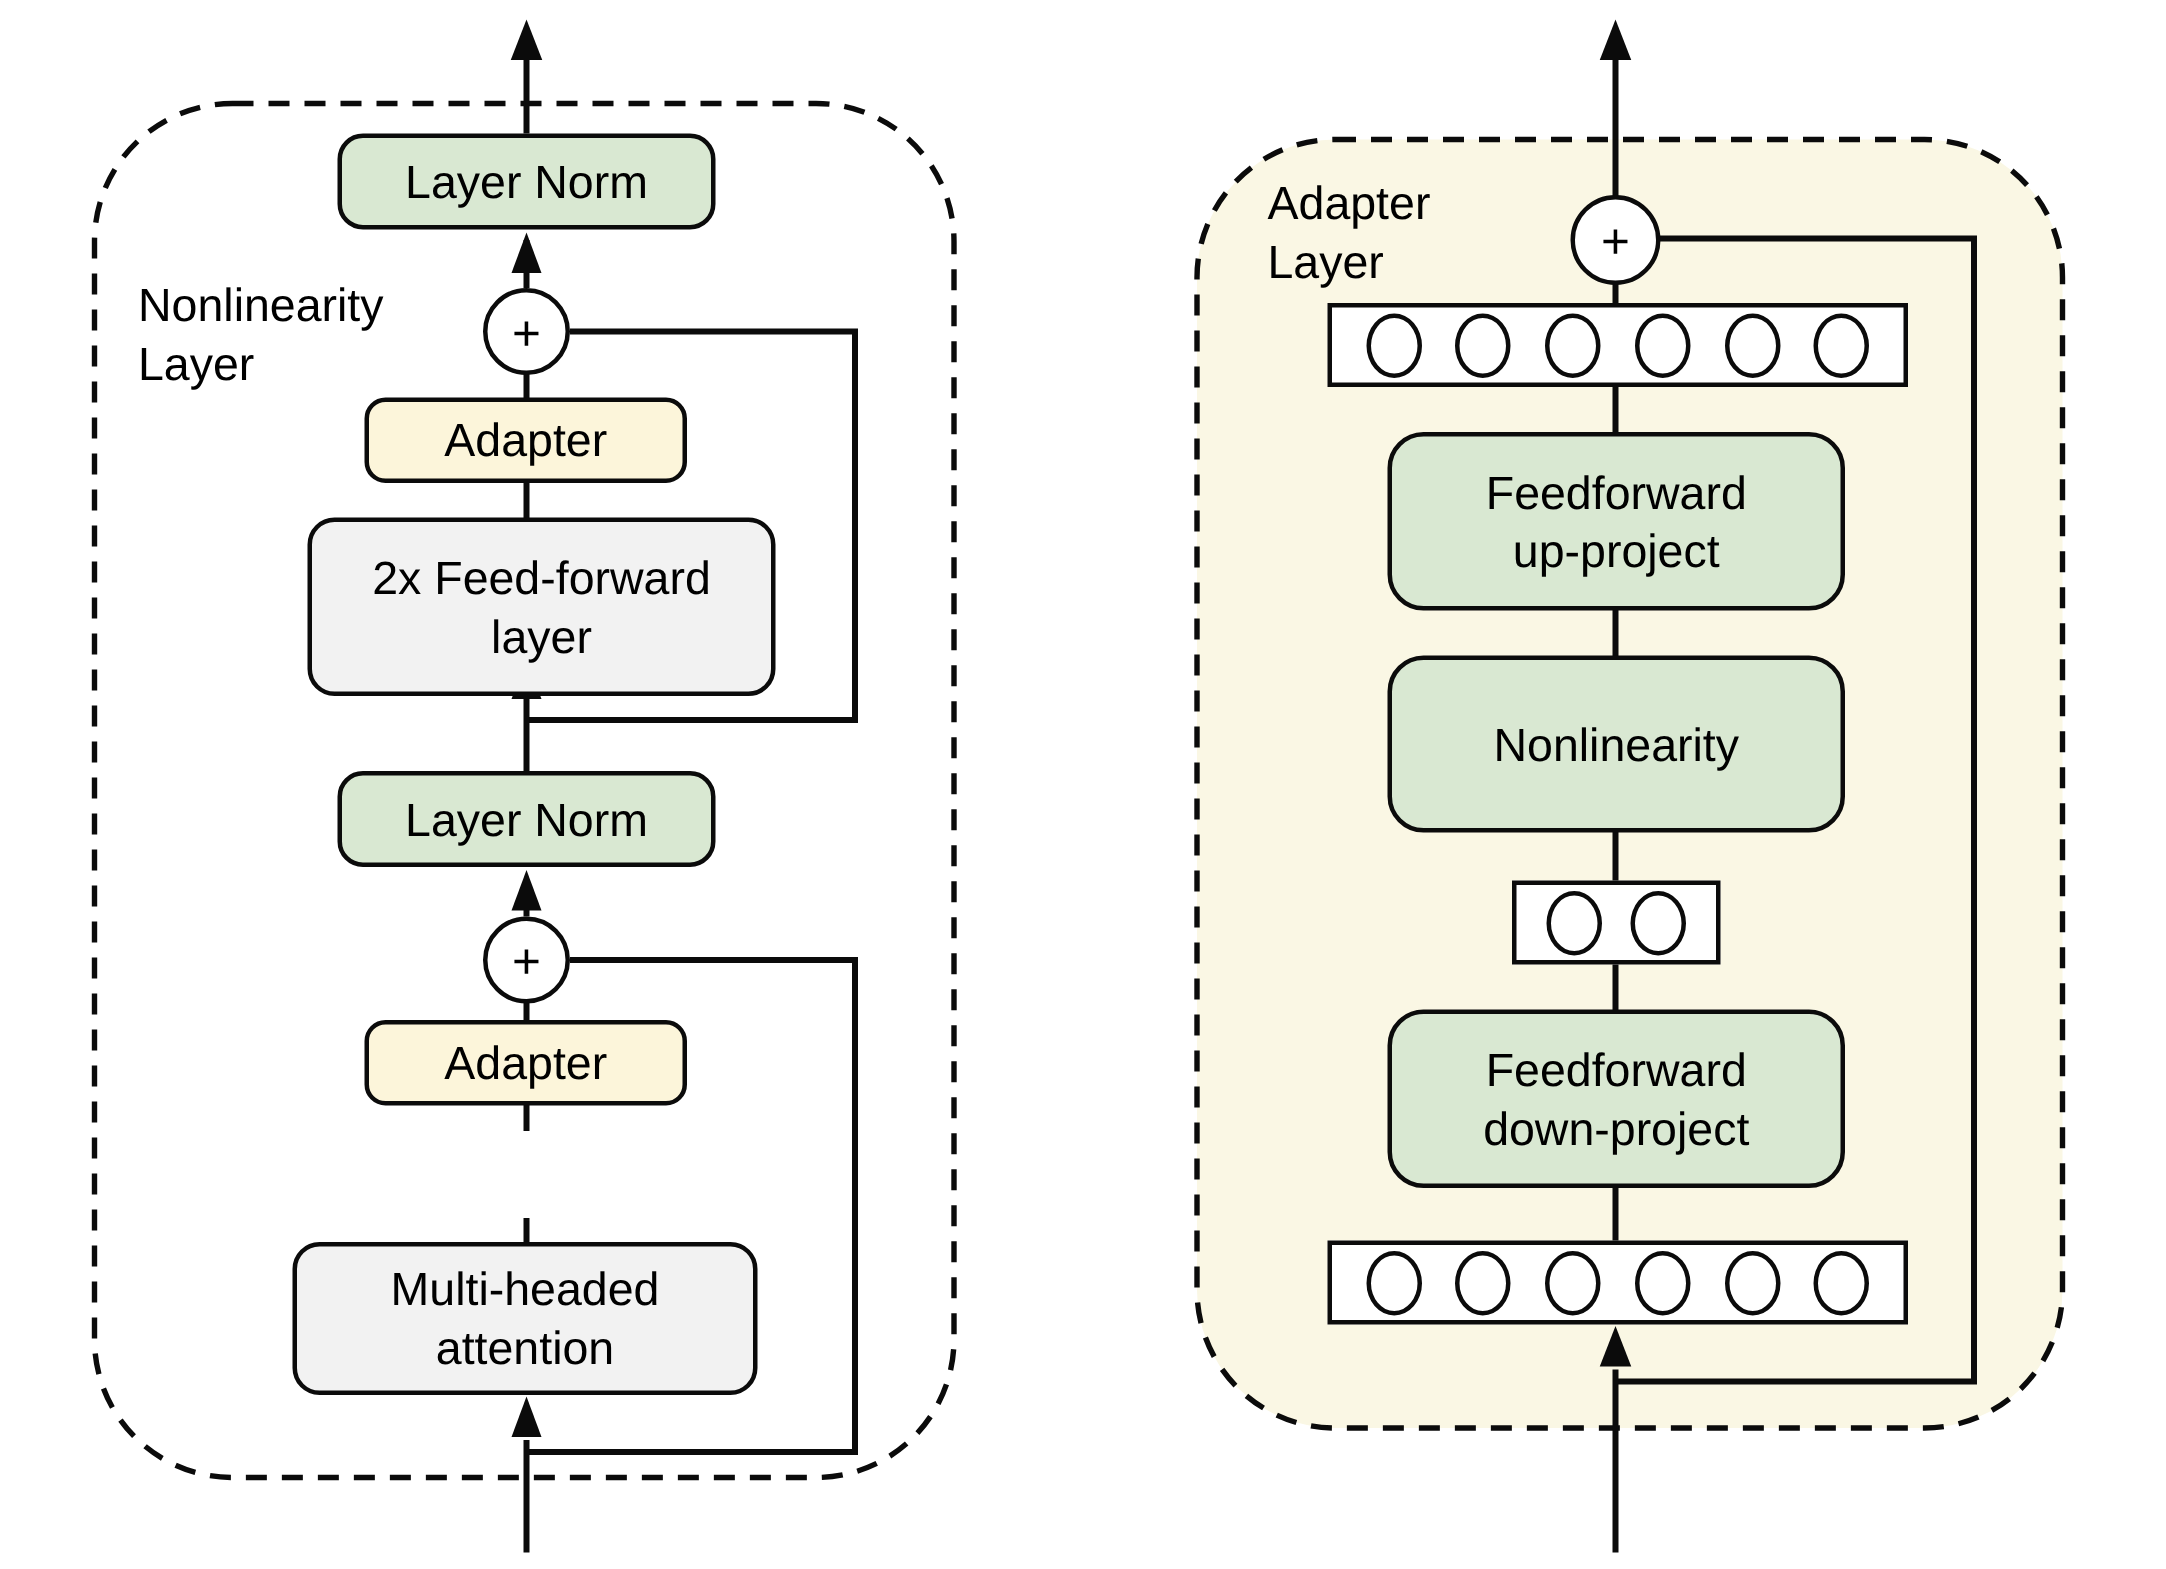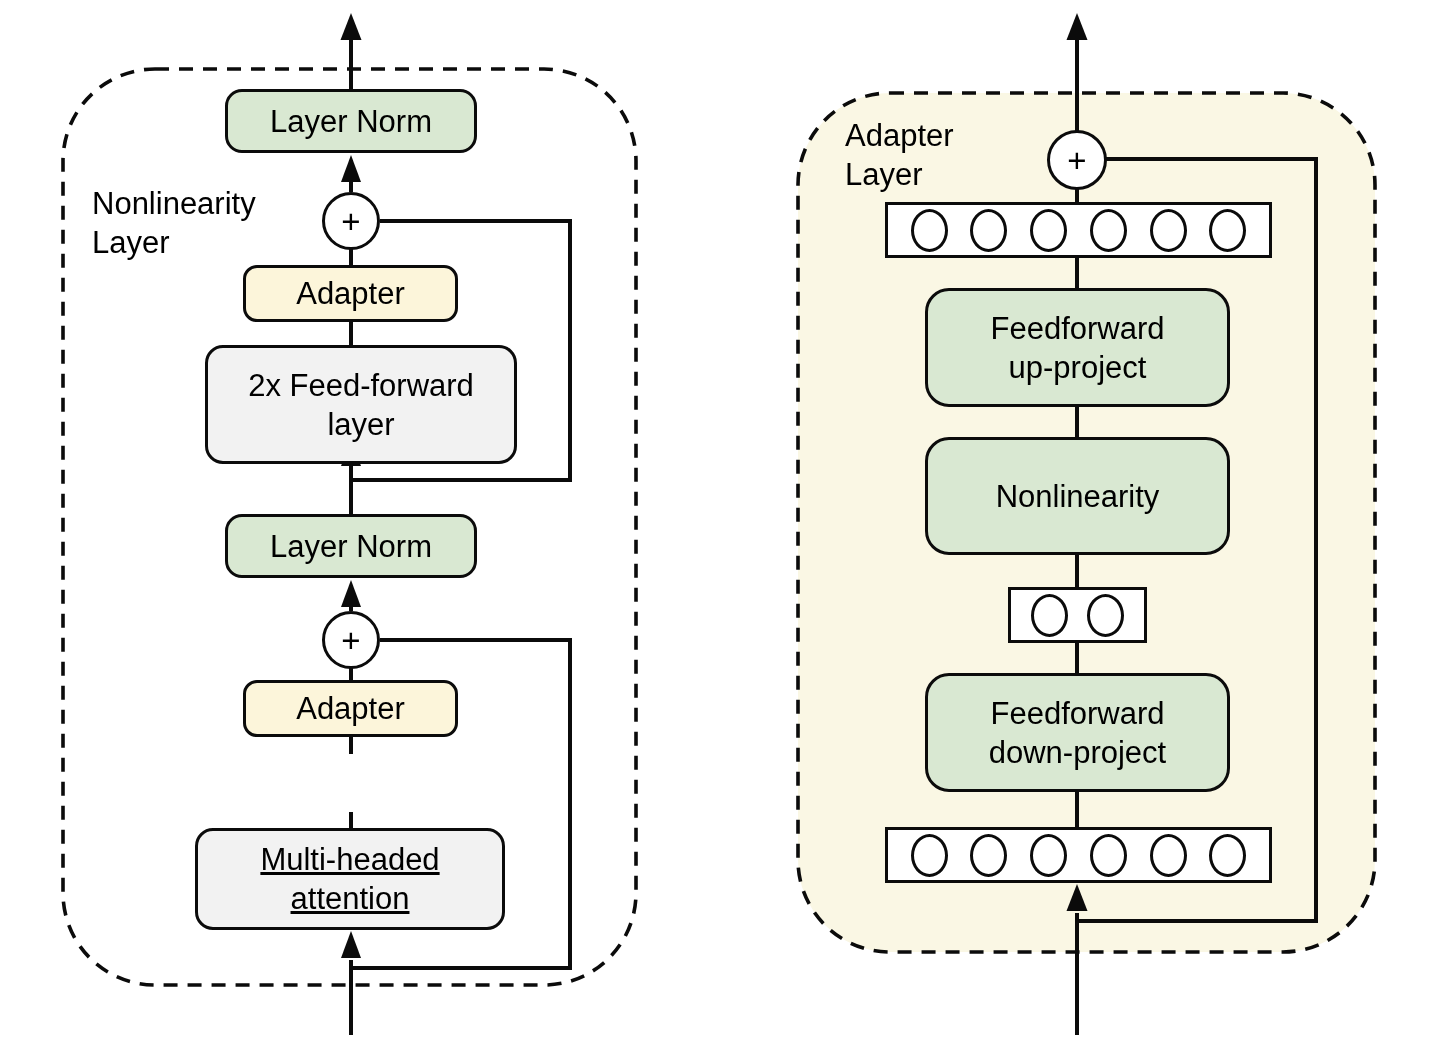--- a/index.html
+++ b/index.html
@@ -114,21 +114,21 @@
   <div class="box gray" style="left:205px;top:345px;width:312px;height:119px;">2x Feed-forward
 layer</div>
 
   <div class="box green" style="left:225px;top:514px;width:252px;height:64px;">Layer Norm</div>
 
   <div class="plus-circle" style="left:322px;top:611px;width:58px;height:58px;">+</div>
 
   <div class="box yellow" style="left:243px;top:680px;width:215px;height:57px;">Adapter</div>
 
 
-  <div class="box gray" style="left:195px;top:828px;width:310px;height:102px;text-decoration:underline;">Multi-headed
+  <div class="box gray" style="left:195px;top:828px;width:310px;height:102px;">Multi-headed
 attention</div>
 
   <div class="plabel" style="left:845px;top:116px;">Adapter
 Layer</div>
 
   <div class="plus-circle" style="left:1047px;top:130px;width:60px;height:60px;">+</div>
 
   <div class="feat-row" style="left:885px;top:202px;width:387px;height:56px;">
       <span class="dot"></span>
       <span class="dot"></span>

